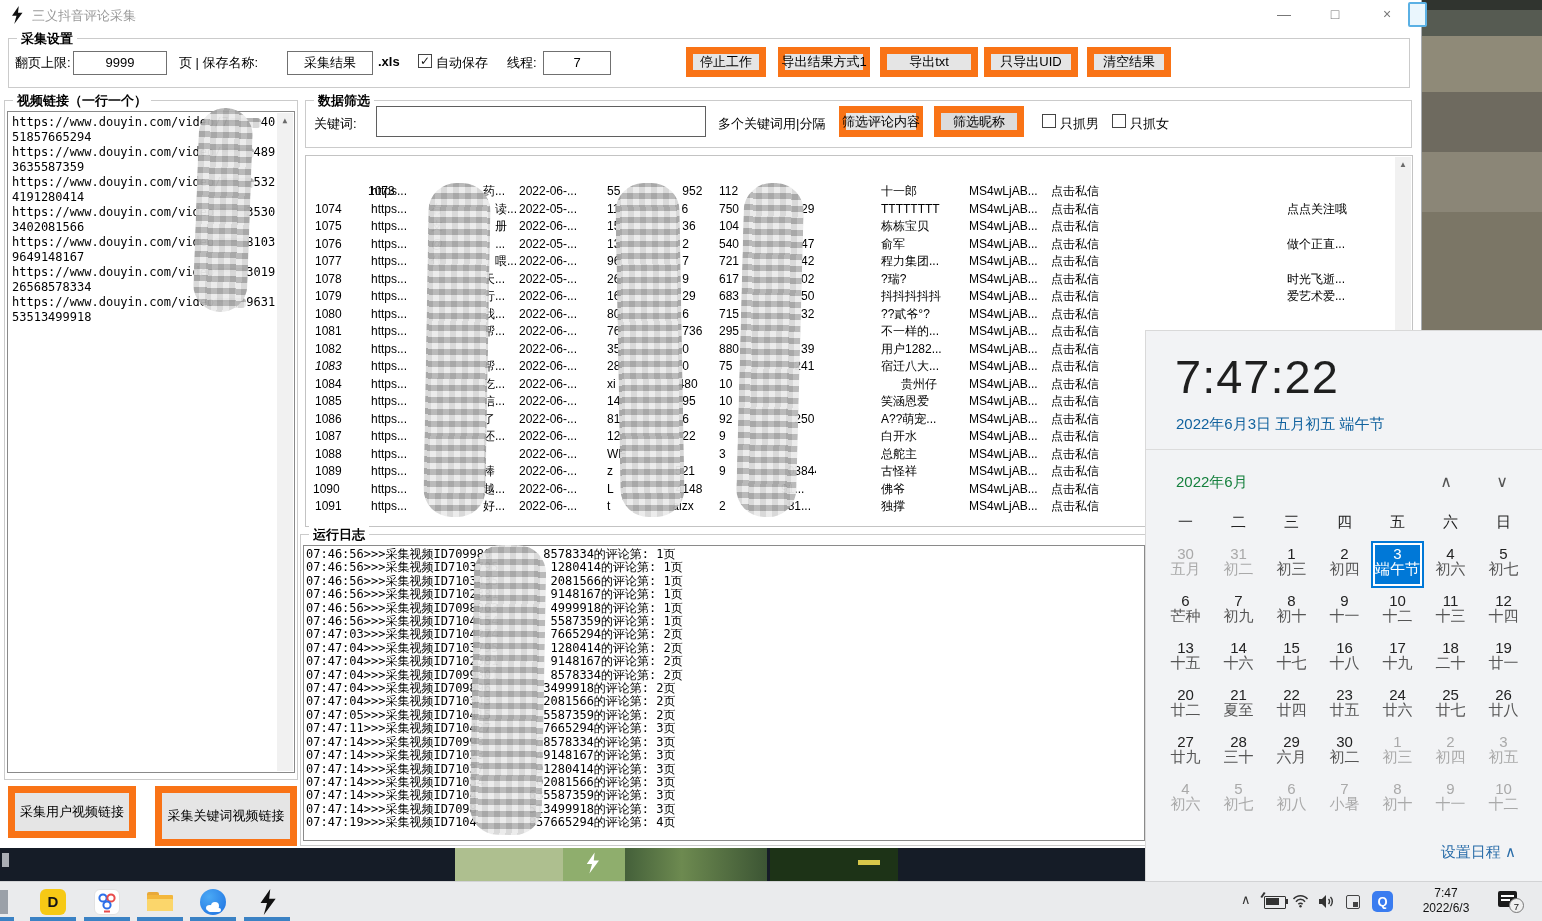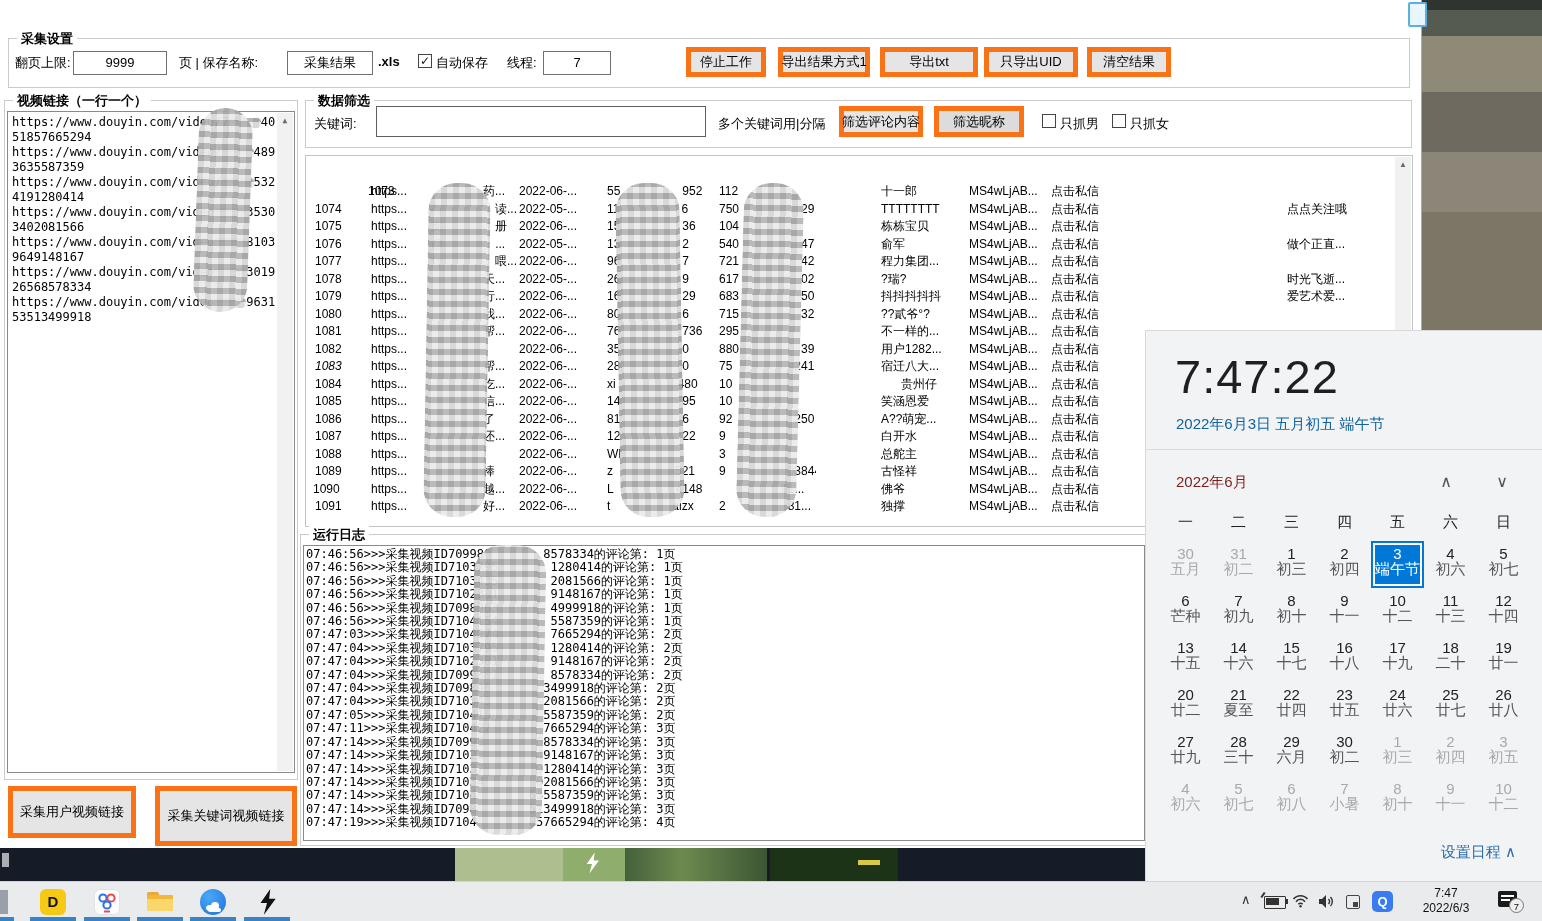--- a/index.html
+++ b/index.html
@@ -18,21 +18,21 @@
   #app-window{position:absolute;left:0;top:0;width:1421px;height:848px;background:#fff;z-index:1;border-right:1px solid #a9adb2}
   #titlebar{position:absolute;left:0;top:0;width:1421px;height:30px;background:#fff}
   #title-text{position:absolute;left:32px;top:7px;font-size:13px;color:#9a9a9a}
   .winctl{position:absolute;top:0;width:46px;height:28px;text-align:center;line-height:28px;font-size:14px;color:#777}
   
   .gbox{position:absolute;border:1px solid #cbcbcb;background:#fff}
   .legend{position:absolute;top:-9px;left:8px;background:#fff;padding:0 4px;font-size:13px;font-weight:700;color:#000;white-space:nowrap}
   .lab{position:absolute;font-size:13px;color:#000;white-space:nowrap}
   .input{position:absolute;border:1px solid #707070;background:#fff;font-size:13px;text-align:center;
          font-family:"Liberation Sans","DejaVu Sans",sans-serif;box-sizing:border-box;padding:0 3px;line-height:22px;overflow:hidden}
-  .win-btn{position:absolute;background:#e5e5e5;border:5px solid #f97316;font-size:13px;display:flex;align-items:center;justify-content:center;white-space:nowrap;box-sizing:border-box}
+  .win-btn{position:absolute;background:#e5e5e5;border:7px solid #f97316;font-size:13px;display:flex;align-items:center;justify-content:center;white-space:nowrap;box-sizing:border-box}
   .cb{position:absolute;width:14px;height:14px;border:1px solid #444;background:#fff;font-size:12px;line-height:13px;text-align:center;color:#111;box-sizing:border-box}
   
   .tbx{position:absolute;border:1px solid #8a8a8a;background:#fff;overflow:hidden}
   .mono{font-family:"DejaVu Sans Mono","Liberation Mono",monospace}
   #video-links-list{position:absolute;left:2px;top:2px;right:18px;bottom:2px;padding:1px 0 0 2px;font-size:12px;line-height:15px;word-break:break-all}
   .vscroll{position:absolute;top:1px;right:1px;bottom:1px;width:16px;background:#f1f1f1}
   .vscroll .arr{position:absolute;top:0;left:0;width:16px;height:16px;background:#f1f1f1;color:#6a6a6a;font-size:8px;line-height:16px;text-align:center}
   
   #table{position:absolute;left:305px;top:155px;width:1106px;height:370px;border:1px solid #c3c3c3;background:#fff}
   #thead{position:absolute;left:0;top:0;width:1087px;height:26px;border-bottom:1px solid #e2e2e2;background:#fff}
@@ -42,21 +42,21 @@
   .td{position:absolute;top:0;height:17.5px;line-height:17.5px;font-size:12px;overflow:hidden;white-space:nowrap;padding-left:3px;box-sizing:border-box}
   .gap{display:inline-block;height:1px}
   
   #log-lines{position:absolute;left:2px;top:2px;right:4px;bottom:2px;font-size:12px;line-height:13.4px;white-space:nowrap;overflow:hidden}
   .log-line{white-space:nowrap}
   
   #calendar{position:absolute;left:1145px;top:330px;width:397px;height:551px;background:#f2f3f5;border-left:1px solid #d9d9d9;border-top:1px solid #d9d9d9;z-index:10;box-sizing:border-box}
   #cal-time{position:absolute;left:29px;top:18px;font-size:47px;font-weight:300;color:#1f1f1f;letter-spacing:1px}
   #cal-date{position:absolute;left:30px;top:84px;font-size:15px;color:#11629e}
   #cal-div{position:absolute;left:0;top:118px;width:397px;height:1px;background:#dcdcdc}
-  #cal-month{position:absolute;left:30px;top:142px;font-size:15px;color:#7f1d1d}
+  #cal-month{position:absolute;left:30px;top:142px;font-size:15px;color:#15803d}
   .cal-nav{position:absolute;top:141px;font-size:16px;color:#555;width:24px;text-align:center}
   #cal-weekdays{position:absolute;left:13px;top:182px;width:371px;display:flex}
   .wd{width:53px;text-align:center;font-size:15px;color:#222}
   #cal-days{position:absolute;left:13px;top:210px;width:371px;display:flex;flex-wrap:wrap}
   .day{width:53px;height:47px;box-sizing:border-box;text-align:center;padding-top:4px}
   .day .num{display:block;font-size:15px;line-height:17px;color:#222}
   .day .lunar{display:block;font-size:15px;line-height:13px;color:#555}
   .day.dim .num,.day.dim .lunar{color:#a9a9a9}
   .day.selected{background:#0078d7;border:2px solid #0078d7;box-shadow:inset 0 0 0 2px #fff;padding-top:2px}
   .day.selected .num,.day.selected .lunar{color:#fff}
@@ -82,20 +82,29 @@
     <div style="top:0;height:10px;background:#30342f"></div>
     <div style="top:10px;height:26px;background:#565b52"></div>
     <div style="top:36px;height:56px;background:#8f8a78"></div>
     <div style="top:92px;height:60px;background:#6e6a5f"></div>
     <div style="top:152px;height:60px;background:#8b8677"></div>
     <div style="top:212px;height:118px;background:#7b7666"></div>
     <div style="top:330px;height:518px;background:#6f6a5c"></div>
   </div>
 
   <div id="app-window">
+    <div id="titlebar">
+      <svg style="position:absolute;left:10px;top:6px" width="13" height="18" viewBox="0 0 16 24">
+          <polygon points="11,0 2,13 8,13 5,24 16,9 10,9" fill="#111"></polygon>
+        </svg>
+      <span id="title-text">三义抖音评论采集</span>
+      <div class="winctl" style="left:1261px">—</div>
+      <div class="winctl" style="left:1312px">□</div>
+      <div class="winctl" style="left:1364px">×</div>
+    </div>
 
     <div class="gbox" style="left:8px;top:38px;width:1400px;height:48px">
       <span class="legend">采集设置</span>
       <span class="lab" style="left:6px;top:15px">翻页上限:</span>
       <div class="input" style="left:64px;top:12px;width:94px;height:24px">9999</div>
       <span class="lab" style="left:170px;top:15px">页 | 保存名称:</span>
       <div class="input" style="left:278px;top:12px;width:86px;height:24px">采集结果</div>
       <span class="lab" style="left:369px;top:15px;font-weight:700">.xls</span>
       <span class="cb" style="left:409px;top:15px" id="cb-autosave">✓</span>
       <span class="lab" style="left:427px;top:15px">自动保存</span>

